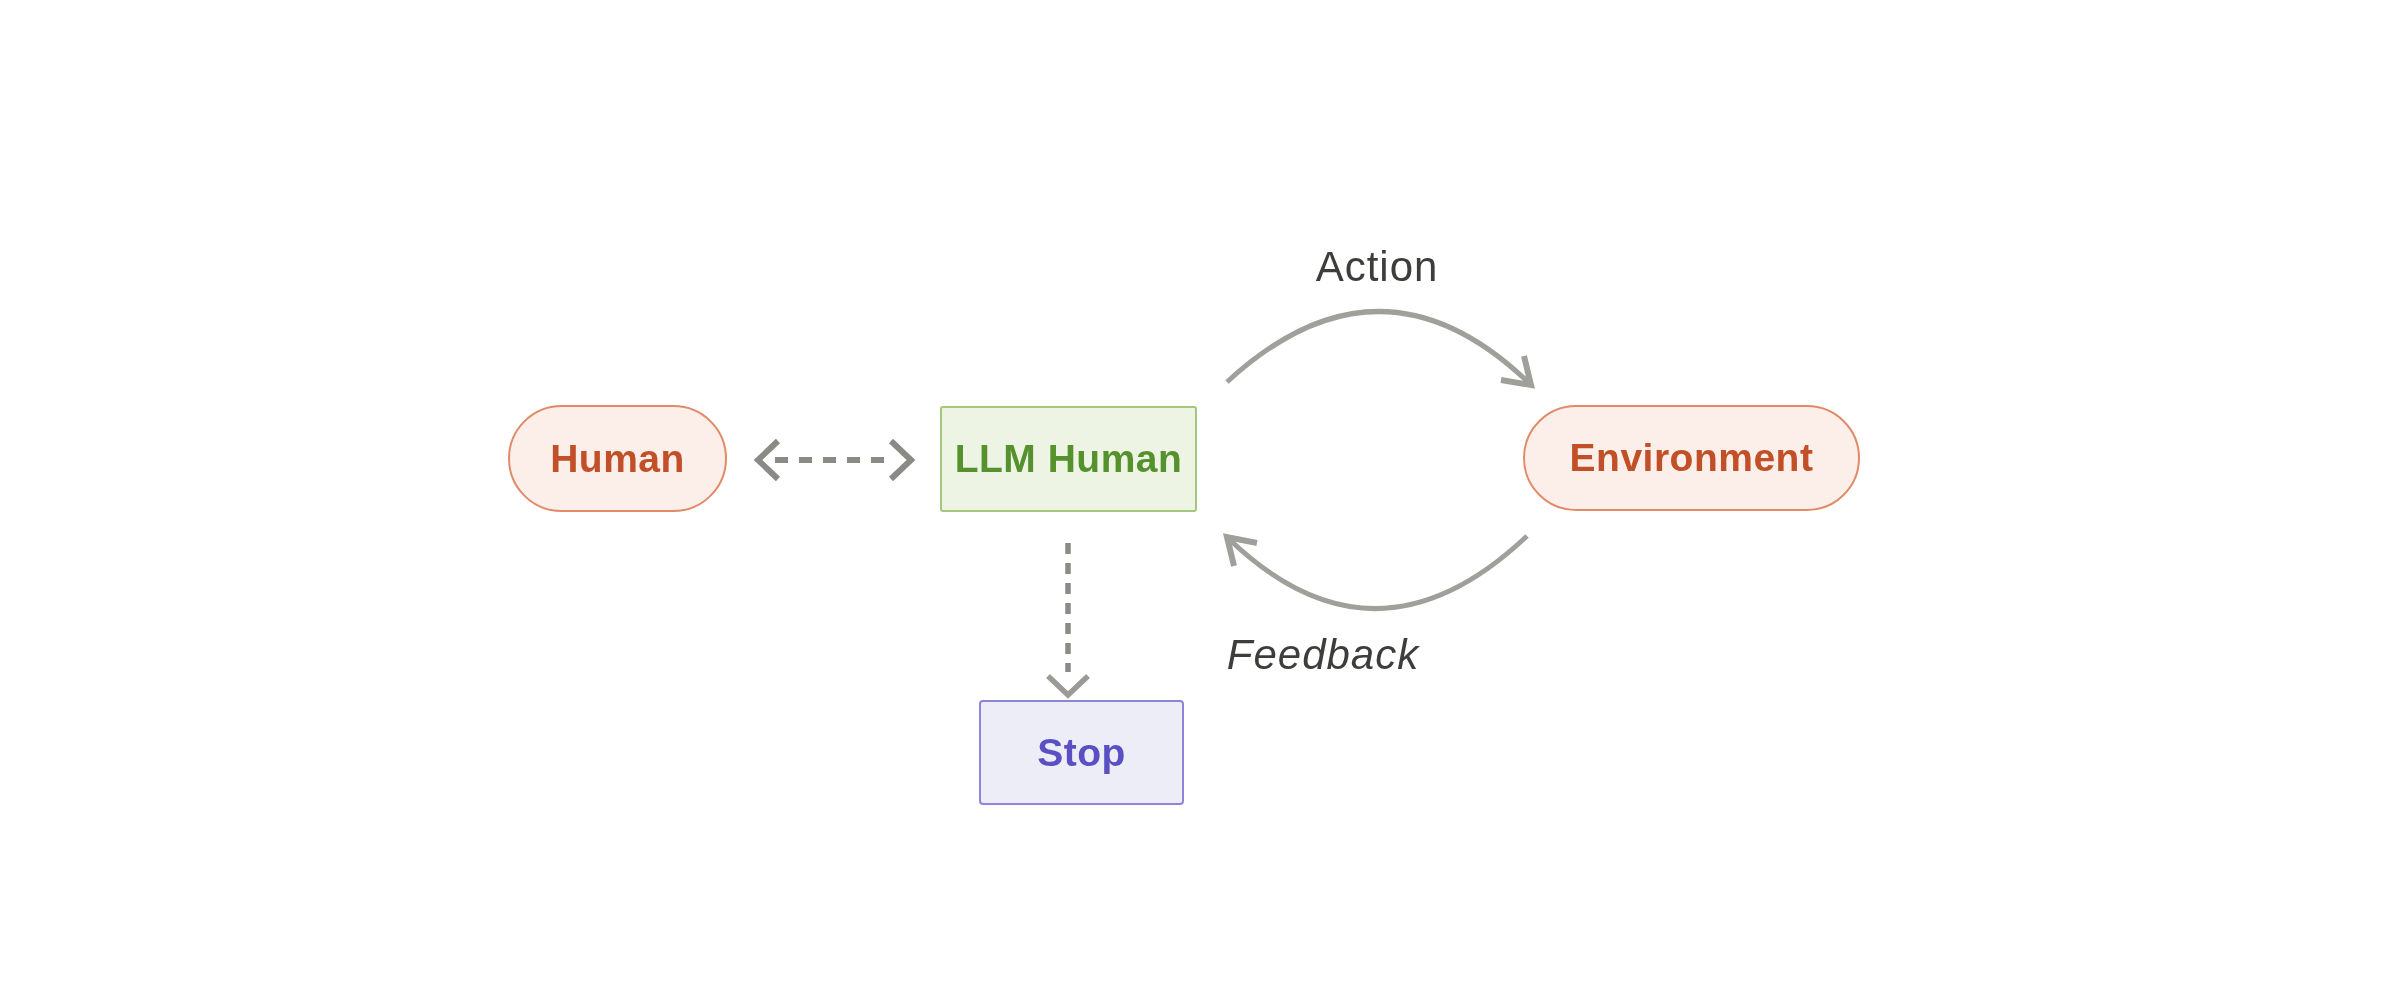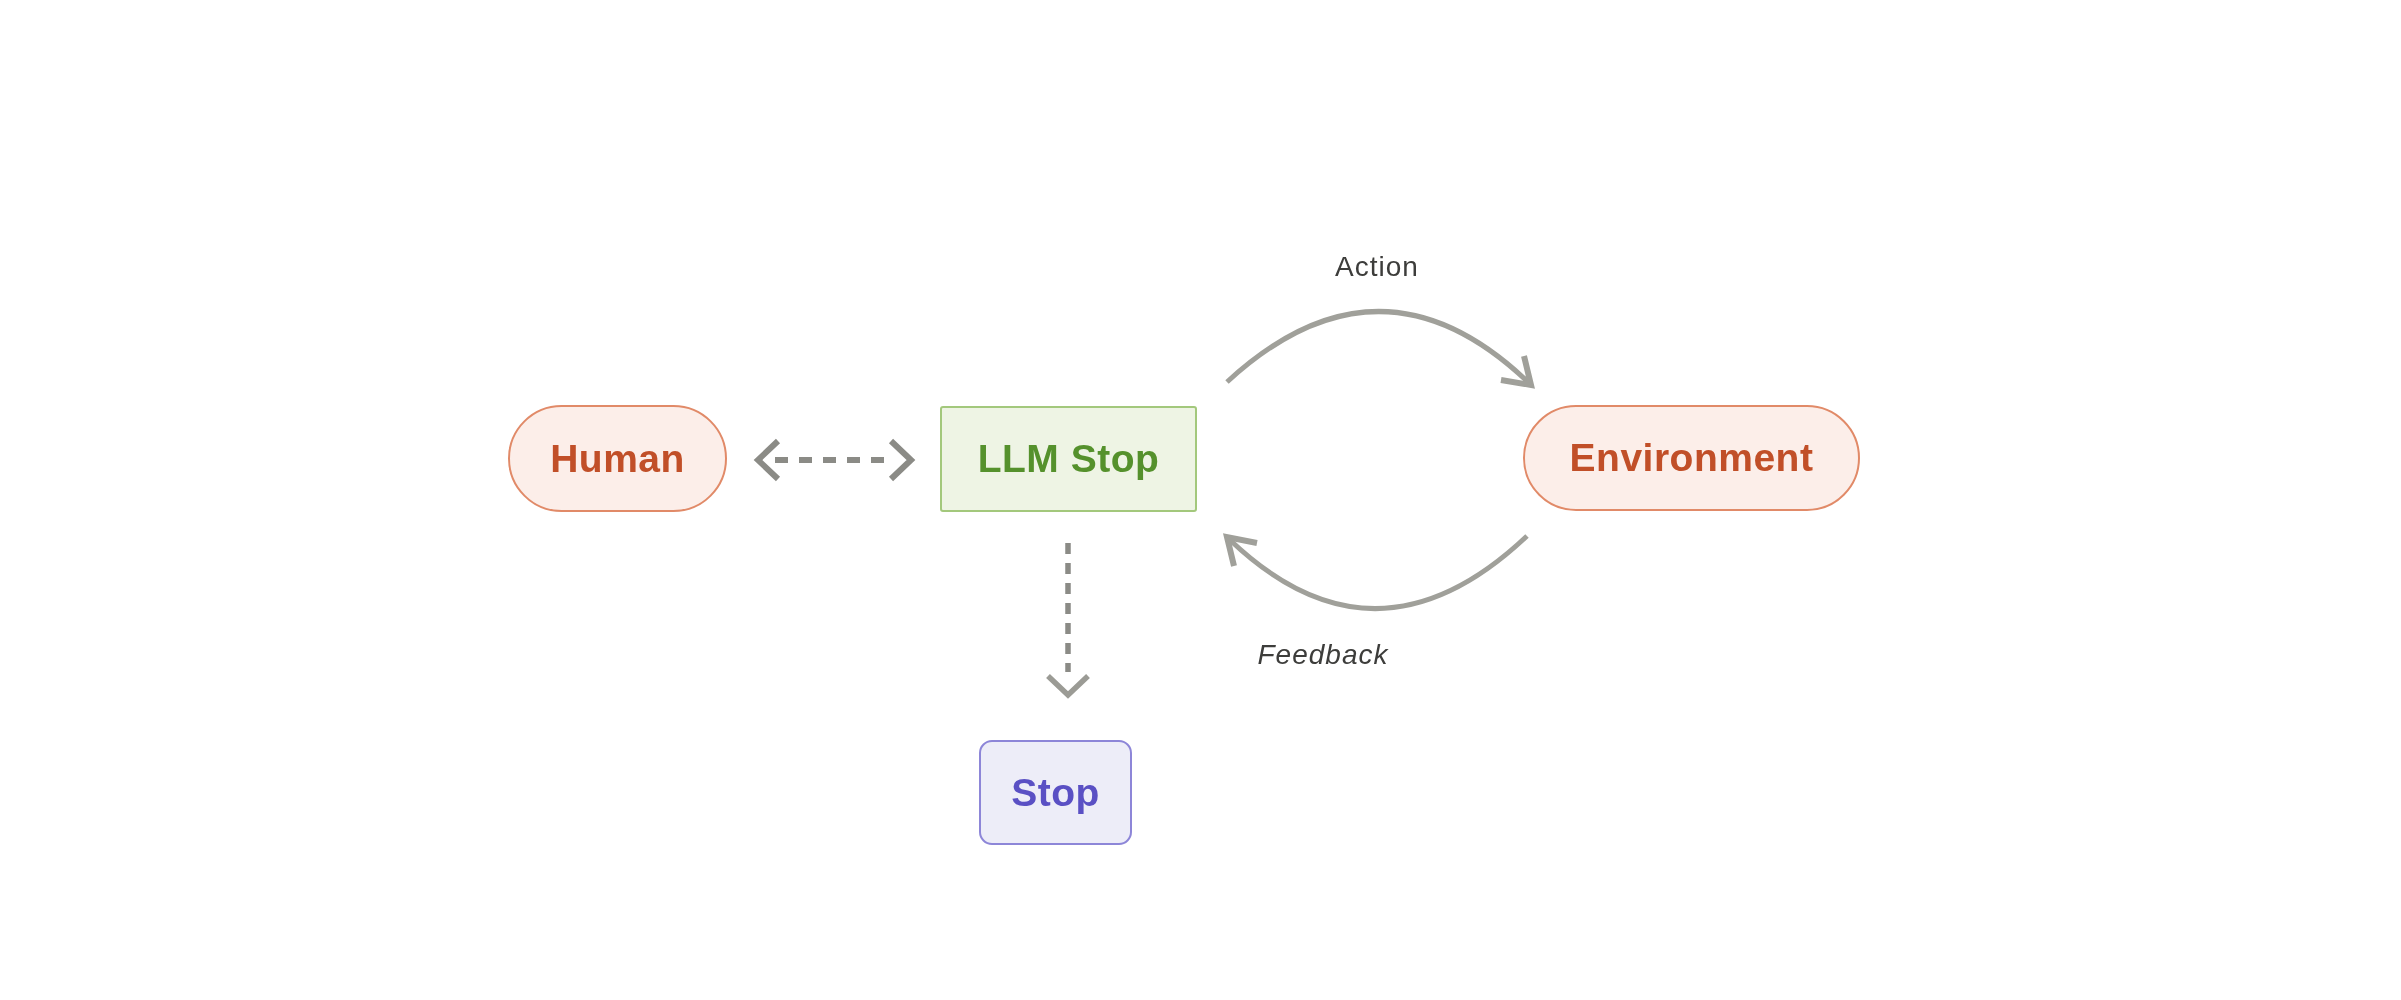--- a/index.html
+++ b/index.html
@@ -35,27 +35,27 @@
     left:940px;top:406px;width:257px;height:106px;
     background:var(--llm-fill);border:2.5px solid var(--llm-border);
     border-radius:3px;color:var(--llm-text);
   }
   .node-environment{
     left:1523px;top:405px;width:337px;height:106px;
     background:var(--human-fill);border:2px solid var(--human-border);
     border-radius:53px;color:var(--human-text);
   }
   .node-stop{
-    left:979px;top:740px;width:153px;height:105px;
+    left:979px;top:700px;width:205px;height:105px;
     background:var(--stop-fill);border:2.5px solid var(--stop-border);
-    border-radius:13px;color:var(--stop-text);
+    border-radius:4px;color:var(--stop-text);
   }
   .edge-label{
     position:absolute;transform:translate(-50%,-50%);
-    color:var(--edge-label);font-size:28px;font-weight:normal;letter-spacing:1px;
+    color:var(--edge-label);font-size:42px;font-weight:normal;letter-spacing:1px;
     white-space:nowrap;
   }
   .label-action{left:1377px;top:267px;}
   .label-feedback{left:1323px;top:655px;font-style:italic;}
 </style>
 </head>
 <body>
 
 <div class="stage">
 
@@ -81,21 +81,21 @@
       <path d="M1527,536 Q1376,679 1230,540" stroke-width="5"></path>
       <path d="M1234,566 L1227,537 L1257,543" stroke-width="6"></path>
     </g>
   </svg>
 
   <div class="node node-human">
     <span>Human</span>
   </div>
 
   <div class="node node-llm">
-    <span>LLM Stop</span>
+    <span>LLM Human</span>
   </div>
 
   <div class="node node-environment">
     <span>Environment</span>
   </div>
 
   <div class="node node-stop">
     <span>Stop</span>
   </div>
 

